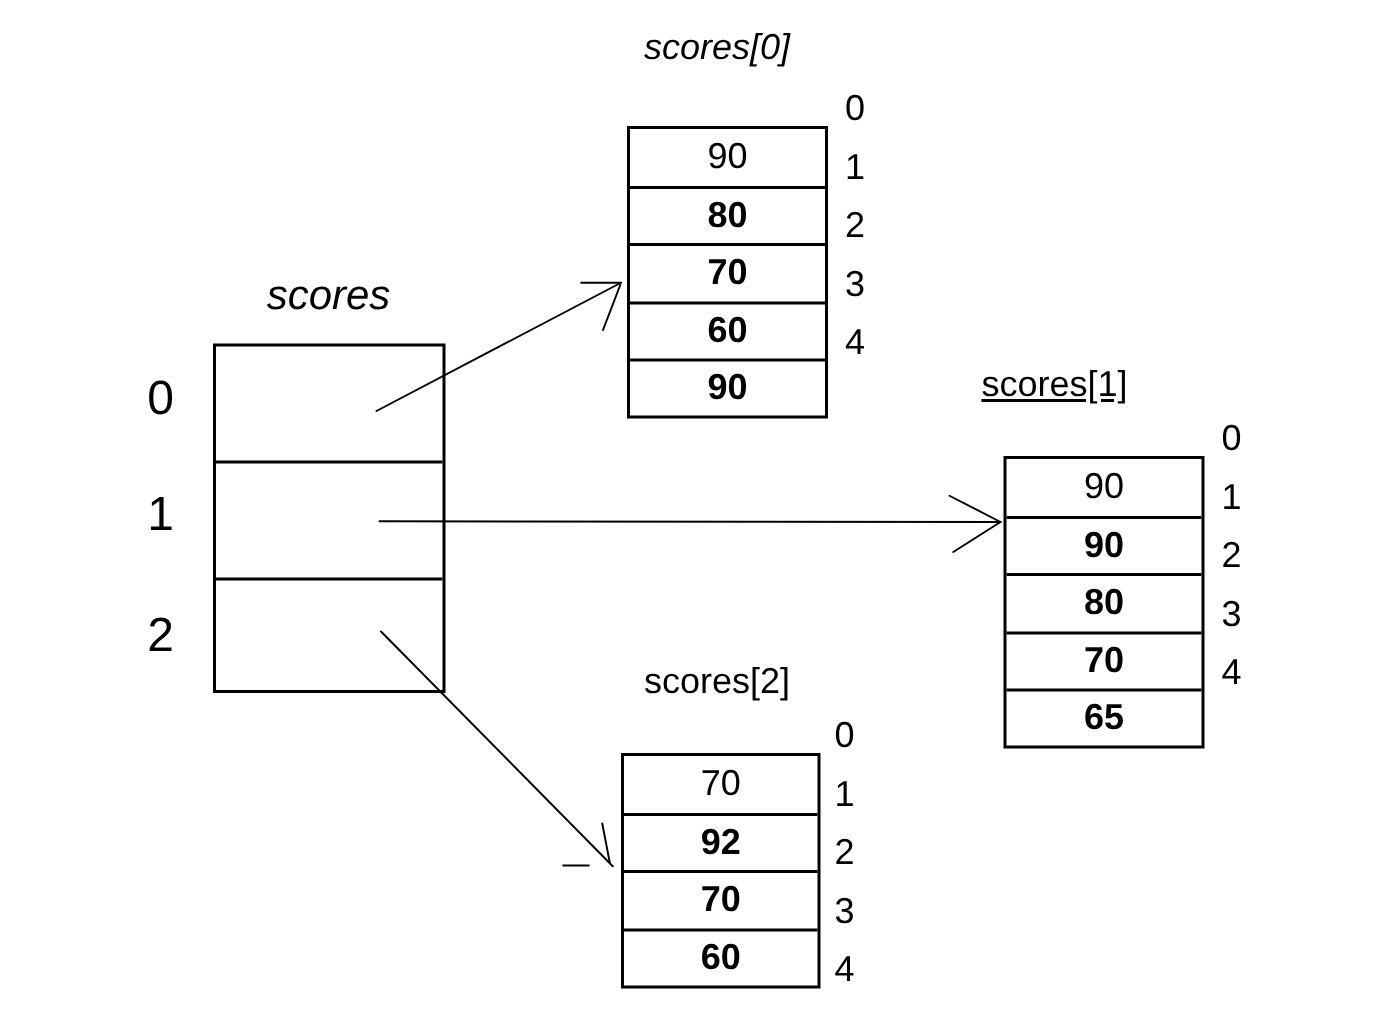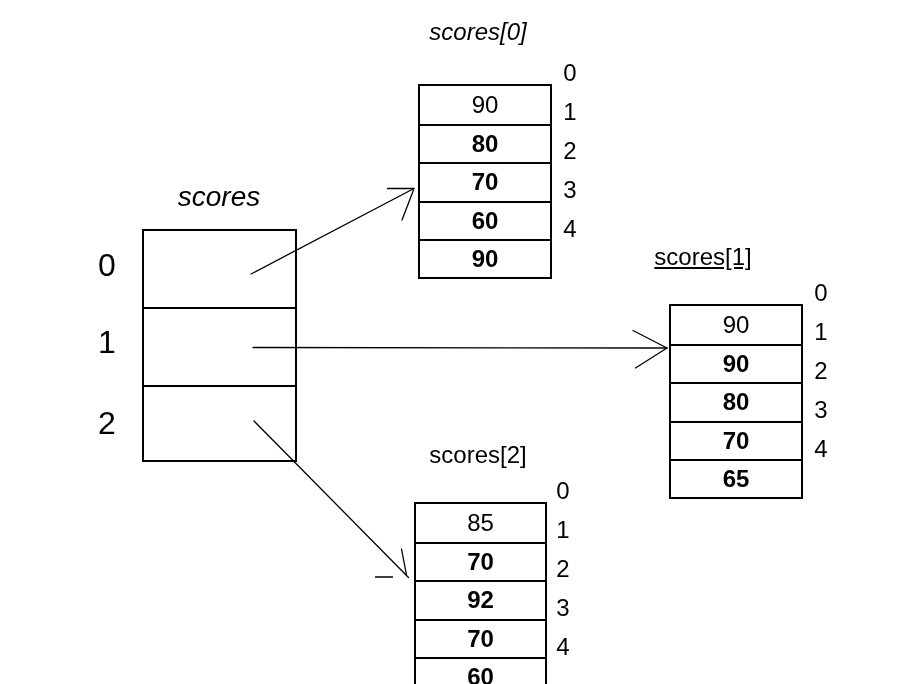--- a/index.html
+++ b/index.html
@@ -151,21 +151,20 @@
   <div class="idx-col" style="left:801px; top:273px;">
     <div class="idx">0</div>
     <div class="idx">1</div>
     <div class="idx">2</div>
     <div class="idx">3</div>
     <div class="idx">4</div>
   </div>
 
   <div class="title" style="left:398px; top:440px; width:160px;">scores[2]</div>
   <div class="sub-table" style="left:414px; top:470px; width:133px;">
-    <div class="cell">85</div>
     <div class="cell">70</div>
     <div class="cell">92</div>
     <div class="cell">70</div>
     <div class="cell">60</div>
   </div>
   <div class="idx-col" style="left:543px; top:471px;">
     <div class="idx">0</div>
     <div class="idx">1</div>
     <div class="idx">2</div>
     <div class="idx">3</div>

